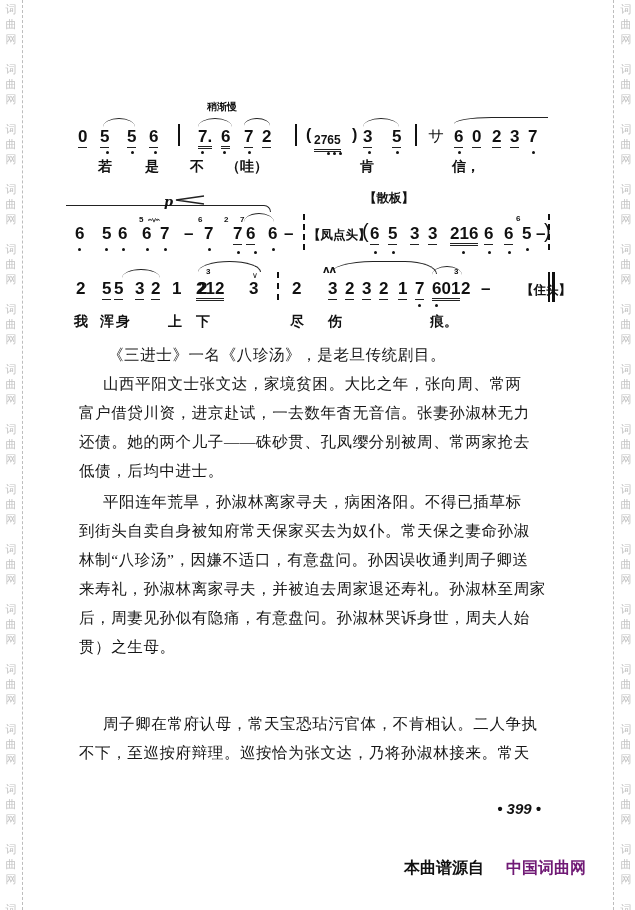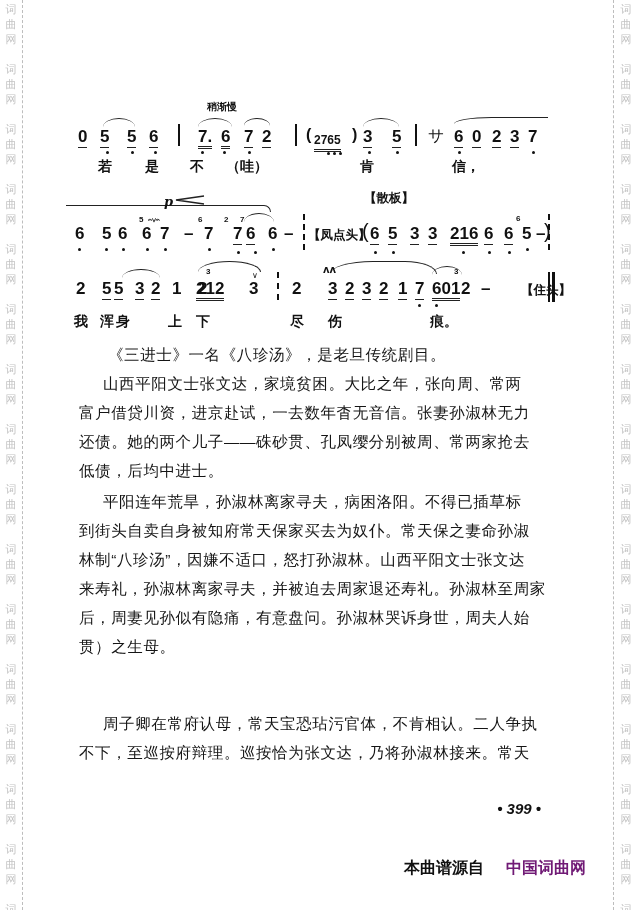--- a/index.html
+++ b/index.html
@@ -17,21 +17,21 @@
   .ul2 { border-bottom:3px double #222; padding-bottom:0; }
   .dot { position:absolute; width:3px; height:3px; background:#111; border-radius:50%; }
   .bar { position:absolute; width:2px; background:#111; }
   .dbar { position:absolute; width:0; border-left:2px dashed #111; }
   .lyric { font-family:"DejaVu Serif","Liberation Serif",serif; font-size:14px; font-weight:bold; }
   .small { font-size:10px; font-weight:bold; }
   .grace { font-family:"Liberation Sans",sans-serif; font-size:8px; font-weight:bold; line-height:8px; text-align:center; }
   .slur { position:absolute; border-top:1.4px solid #222; border-radius:50% 50% 0 0 / 100% 100% 0 0; }
   .label { font-family:"DejaVu Sans",sans-serif; font-size:12.5px; font-weight:bold; }
 
-  .para { position:absolute; left:79px; width:476px; font-family:Liberation Sans, sans-serif;
+  .para { position:absolute; left:79px; width:476px; font-family:Liberation Serif, serif;
           font-size:15.5px; line-height:29px; letter-spacing:0.6px; color:#151515; text-align:justify; }
   .para .line { display:block; white-space:nowrap; }
   .pageno { position:absolute; right:94px; top:800px; font-family:"Liberation Sans",sans-serif;
             font-style:italic; font-weight:bold; font-size:15px; }
   .source { position:absolute; top:858px; left:404px; font-family:"DejaVu Sans",sans-serif; font-weight:bold; font-size:16px; }
   .source .site { margin-left:22px; }
 </style>
 </head>
 <body>
 
@@ -298,21 +298,21 @@
 </div>
 <div class="para" style="top:369px;">
   <span class="line" style="padding-left:24px;">山西平阳文士张文达，家境贫困。大比之年，张向周、常两</span>
   <span class="line">富户借贷川资，进京赴试，一去数年杳无音信。张妻孙淑林无力</span>
   <span class="line">还债。她的两个儿子——硃砂贯、孔凤缨分别被周、常两家抢去</span>
   <span class="line">低债，后均中进士。</span>
 </div>
 <div class="para" style="top:487px;">
   <span class="line" style="padding-left:24px;">平阳连年荒旱，孙淑林离家寻夫，病困洛阳。不得已插草标</span>
   <span class="line">到街头自卖自身被知府常天保家买去为奴仆。常天保之妻命孙淑</span>
-  <span class="line">林制“八珍汤”，因嫌不适口，怒打孙淑林。山西平阳文士张文达</span>
+  <span class="line">林制“八珍汤”，因嫌不适口，有意盘问。孙因误收通判周子卿送</span>
   <span class="line">来寿礼，孙淑林离家寻夫，并被迫去周家退还寿礼。孙淑林至周家</span>
   <span class="line">后，周妻见孙似有隐痛，有意盘问。孙淑林哭诉身世，周夫人始</span>
   <span class="line">贯）之生母。</span>
 </div>
 <div class="para" style="top:709px;">
   <span class="line" style="padding-left:24px;">周子卿在常府认母，常天宝恐玷污官体，不肯相认。二人争执</span>
   <span class="line">不下，至巡按府辩理。巡按恰为张文达，乃将孙淑林接来。常天</span>
 </div>
 
 <span class="pageno">• 399 •</span>

